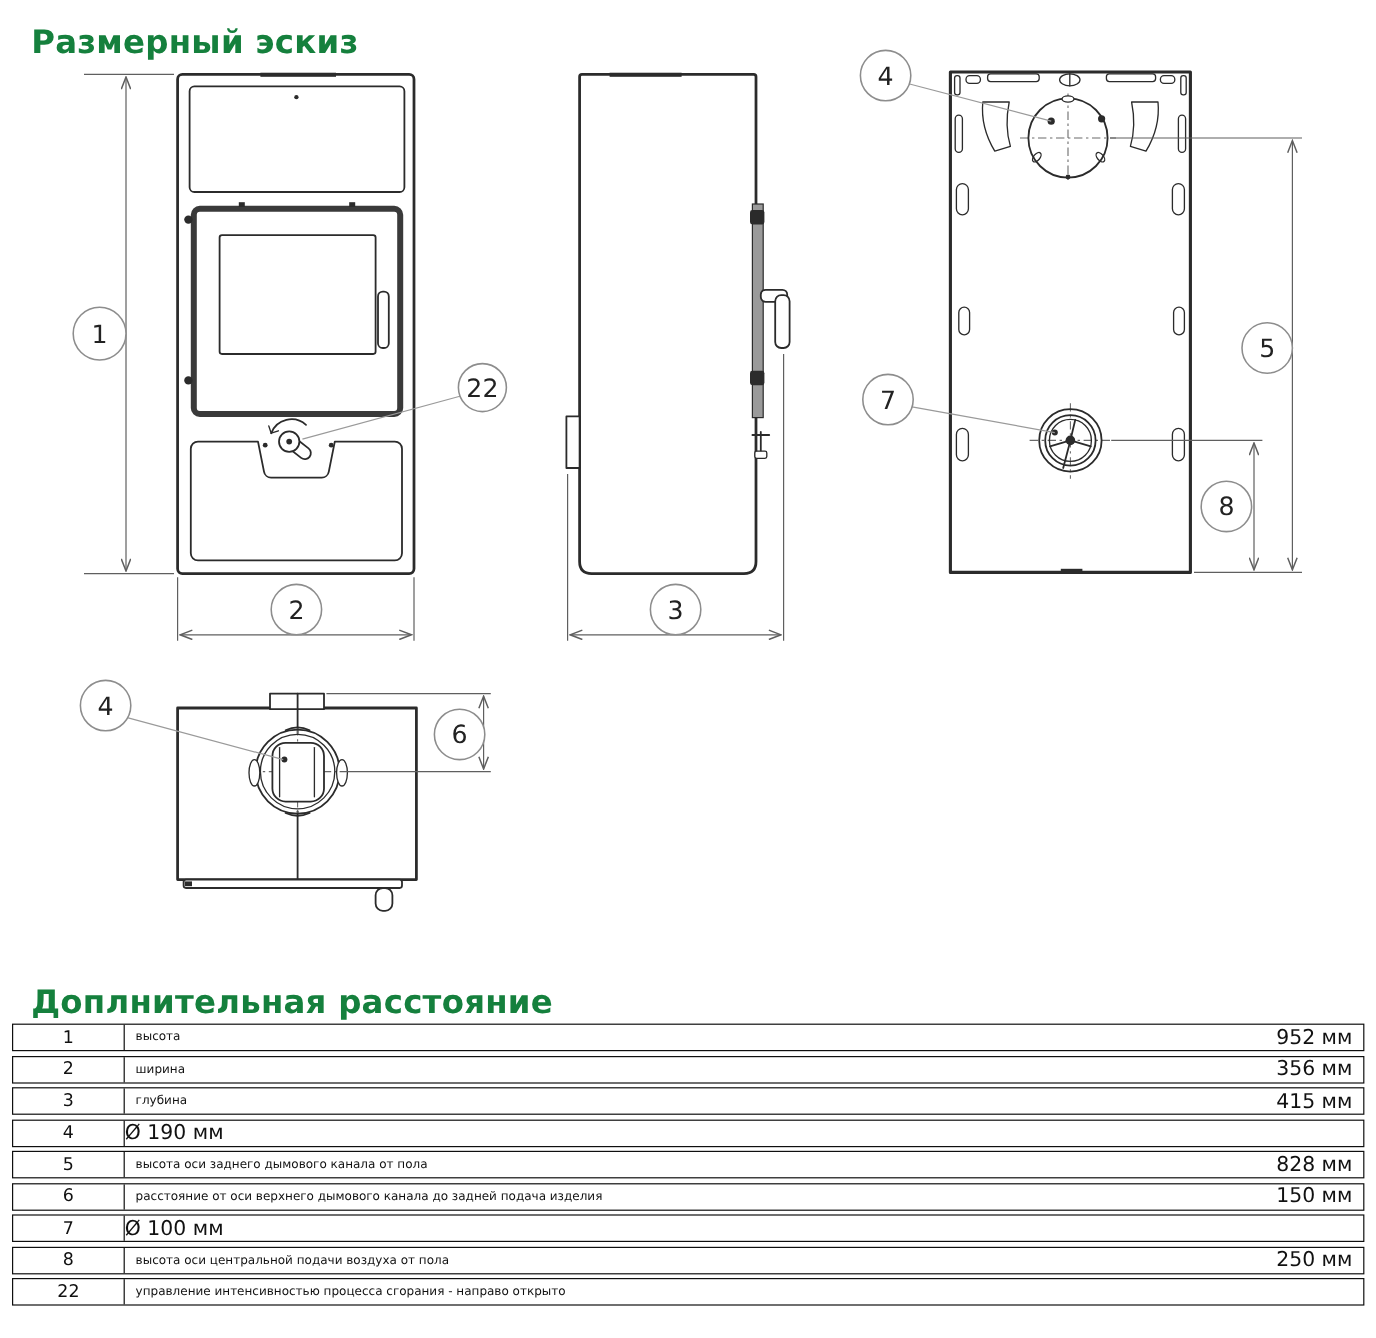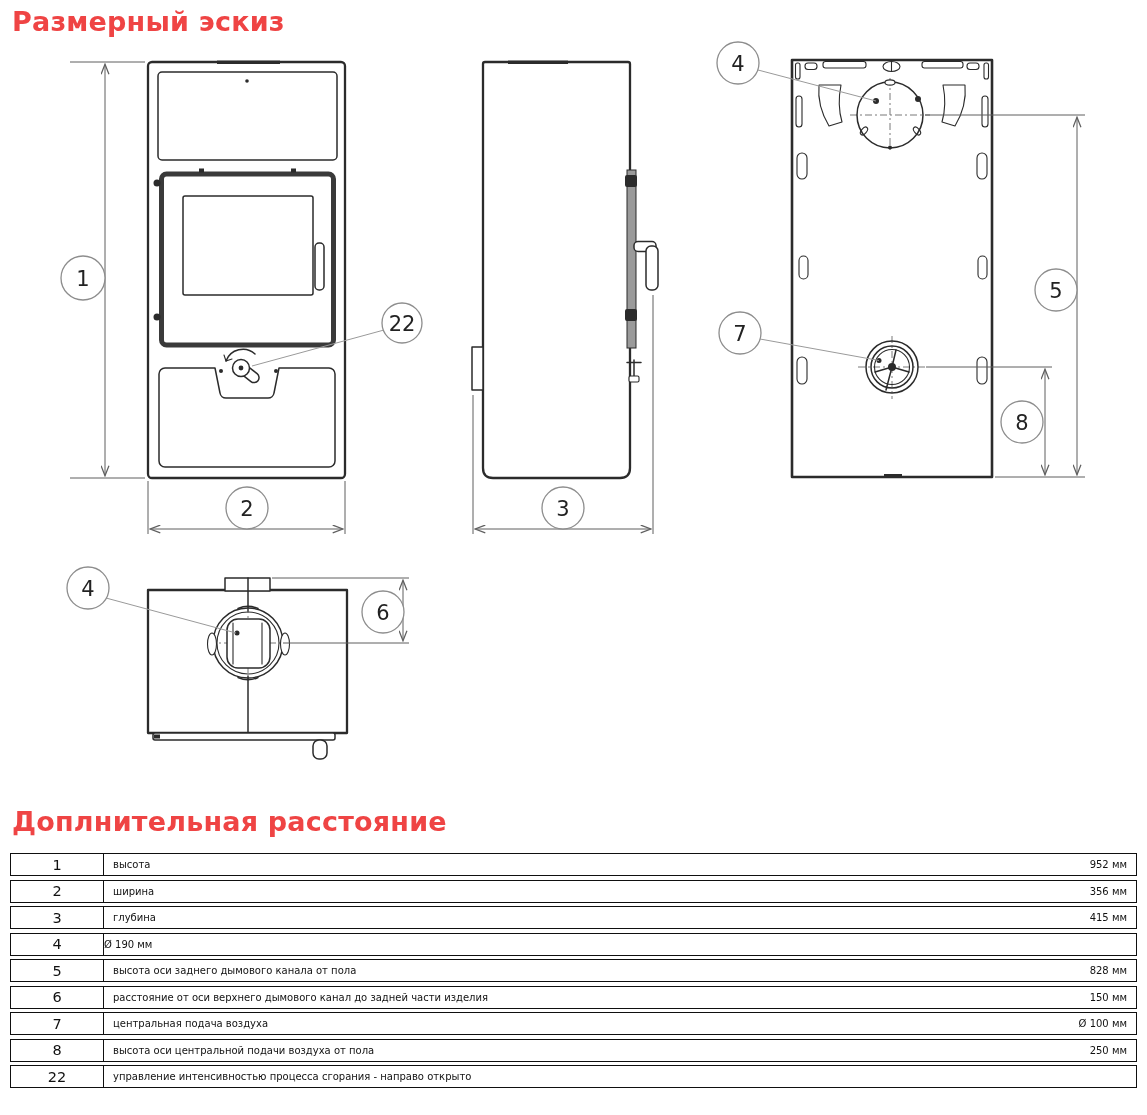--- a/index.html
+++ b/index.html
@@ -1,38 +1,38 @@
 <!DOCTYPE html>
 <html><head>
 <meta charset="utf-8">
 <style>
   html,body{margin:0;padding:0;background:#fff;}
   body{width:1147px;height:1115px;position:relative;font-family:"DejaVu Sans","Liberation Sans",sans-serif;color:#111;overflow:hidden;}
-  .title{position:absolute;left:10px;margin:2px;font-weight:700;font-size:27px;letter-spacing:.2px;color:#ef4444;}
+  .title{position:absolute;left:10px;margin:16px;font-weight:700;font-size:27px;letter-spacing:.2px;color:#15803d;}
   #title-sketch{top:4px;}
   #title-info{top:804px;}
   svg{position:absolute;left:0;top:0;}
   
   .ln{stroke:#2b2b2b;fill:none;stroke-width:1.5;stroke-linejoin:round;stroke-linecap:round;}
   .thick{stroke-width:2.3;}
   .heavy{stroke-width:2.6;}
   .w1{stroke-width:1.1;}
   .fillw{fill:#fff;}
   .dark{fill:#2b2b2b;stroke:none;}
   .dim{stroke:#5f5f5f;stroke-width:1;fill:none;}
   .leader{stroke:#9a9a9a;stroke-width:1;fill:none;}
   .dash{stroke:#6a6a6a;stroke-width:.9;fill:none;stroke-dasharray:7 3 2 3;}
   .callout-circle{fill:#fff;stroke:#8d8d8d;stroke-width:1.3;}
   .callout-text{font-family:"DejaVu Sans","Liberation Sans",sans-serif;font-size:21px;fill:#222;text-anchor:middle;}
   
   .tbl{position:absolute;left:10px;top:853px;width:1127px;}
   .trow{display:flex;align-items:stretch;height:21px;border:1.5px solid #0f0f0f;margin-bottom:3.5px;background:#fff;}
   .tnum{width:92px;border-right:1.5px solid #0f0f0f;display:flex;align-items:center;justify-content:center;font-size:14.5px;}
   .tdesc{flex:1;display:flex;align-items:center;padding-left:9px;font-size:10px;}
-  .tval{display:flex;align-items:center;padding-right:9px;font-size:10px;white-space:nowrap;text-align:right;}
+  .tval{display:flex;align-items:center;padding-right:9px;font-size:17px;white-space:nowrap;text-align:right;}
 </style>
 </head>
 <body>
 
 <h1 class="title" id="title-sketch">Размерный эскиз</h1>
 
 <svg width="1147" height="790" viewBox="0 0 1147 790">
   <defs>
     <marker id="arr" viewBox="0 0 10 8" refX="9.2" refY="4" markerWidth="12" markerHeight="9" orient="auto-start-reverse">
       <path d="M0.5,0.5 L9.5,4 L0.5,7.5" fill="none" stroke="#5f5f5f" stroke-width="1.1"></path>
@@ -268,26 +268,25 @@
     <div class="tnum">4</div>
     <div class="tval">Ø 190 мм</div>
   </div>
   <div class="trow">
     <div class="tnum">5</div>
     <div class="tdesc">высота оси заднего дымового канала от пола</div>
     <div class="tval">828 мм</div>
   </div>
   <div class="trow">
     <div class="tnum">6</div>
-    <div class="tdesc">расстояние от оси верхнего дымового канал до задней части изделия</div>
+    <div class="tdesc">расстояние от оси верхнего дымового канала до задней подача изделия</div>
     <div class="tval">150 мм</div>
   </div>
   <div class="trow">
     <div class="tnum">7</div>
-    <div class="tdesc">центральная подача воздуха</div>
     <div class="tval">Ø 100 мм</div>
   </div>
   <div class="trow">
     <div class="tnum">8</div>
     <div class="tdesc">высота оси центральной подачи воздуха от пола</div>
     <div class="tval">250 мм</div>
   </div>
   <div class="trow">
     <div class="tnum">22</div>
     <div class="tdesc">управление интенсивностью процесса сгорания - направо открыто</div>

